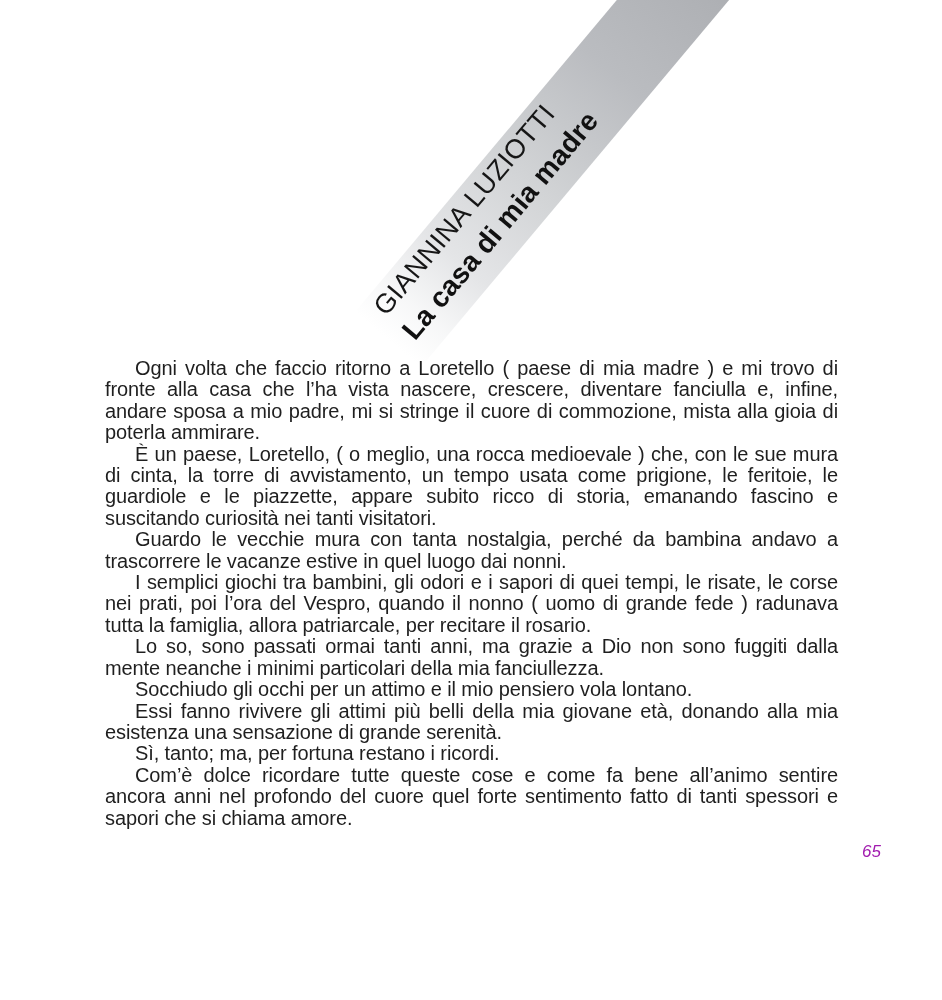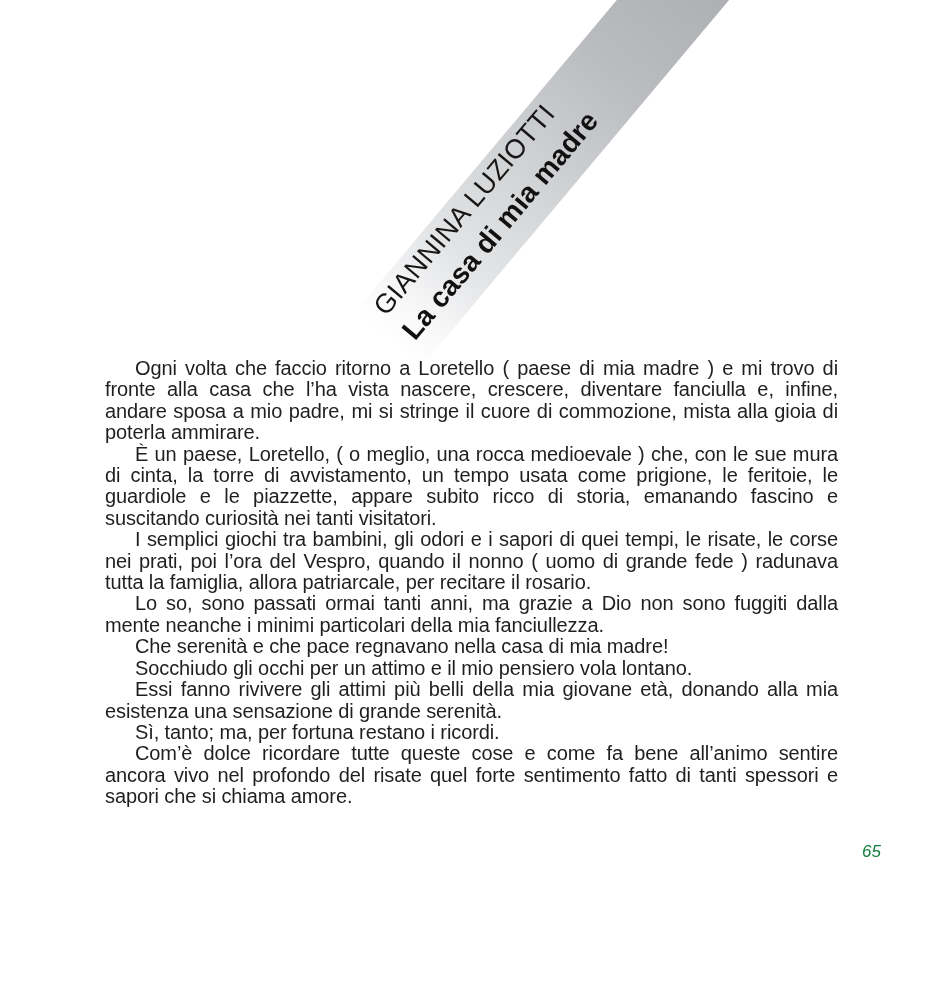--- a/index.html
+++ b/index.html
@@ -68,40 +68,40 @@
     margin: 0;
     padding: 0;
     text-indent: 30px;
   }
   .page-number {
     position: absolute;
     left: 862px;
     top: 842px;
     font-size: 17px;
     font-style: italic;
-    color: #15803d;
+    color: #a21caf;
   }
 </style>
 </head>
 <body>
 
 <div class="page">
 
   <div class="ribbon">
     <div class="ribbon-author">GIANNINA LUZIOTTI</div>
     <div class="ribbon-title">La casa di mia madre</div>
   </div>
 
   <div class="body-text">
     <p>Ogni volta che faccio ritorno a Loretello ( paese di mia madre ) e mi trovo di fronte alla casa che l’ha vista nascere, crescere, diventare fanciulla e, infine, andare sposa a mio padre, mi si stringe il cuore di commozione, mista alla gioia di poterla ammirare.</p>
     <p>È un paese, Loretello, ( o meglio, una rocca medioevale ) che, con le sue mura di cinta, la torre di avvistamento, un tempo usata come prigione, le feritoie, le guardiole e le piazzette, appare subito ricco di storia, emanando fascino e suscitando curiosità nei tanti visitatori.</p>
+    <p>Guardo le vecchie mura con tanta nostalgia, perché da bambina andavo a trascorrere le vacanze estive in quel luogo dai nonni.</p>
     <p>I semplici giochi tra bambini, gli odori e i sapori di quei tempi, le risate, le corse nei prati, poi l’ora del Vespro, quando il nonno ( uomo di grande fede ) radunava tutta la famiglia, allora patriarcale, per recitare il rosario.</p>
     <p>Lo so, sono passati ormai tanti anni, ma grazie a Dio non sono fuggiti dalla mente neanche i minimi particolari della mia fanciullezza.</p>
-    <p>Che serenità e che pace regnavano nella casa di mia madre!</p>
     <p>Socchiudo gli occhi per un attimo e il mio pensiero vola lontano.</p>
     <p>Essi fanno rivivere gli attimi più belli della mia giovane età, donando alla mia esistenza una sensazione di grande serenità.</p>
     <p>Sì, tanto; ma, per fortuna restano i ricordi.</p>
-    <p>Com’è dolce ricordare tutte queste cose e come fa bene all’animo sentire ancora vivo nel profondo del risate quel forte sentimento fatto di tanti spessori e sapori che si chiama amore.</p>
+    <p>Com’è dolce ricordare tutte queste cose e come fa bene all’animo sentire ancora anni nel profondo del cuore quel forte sentimento fatto di tanti spessori e sapori che si chiama amore.</p>
   </div>
 
   <div class="page-number">65</div>
 
 </div>
 
 </body></html>

